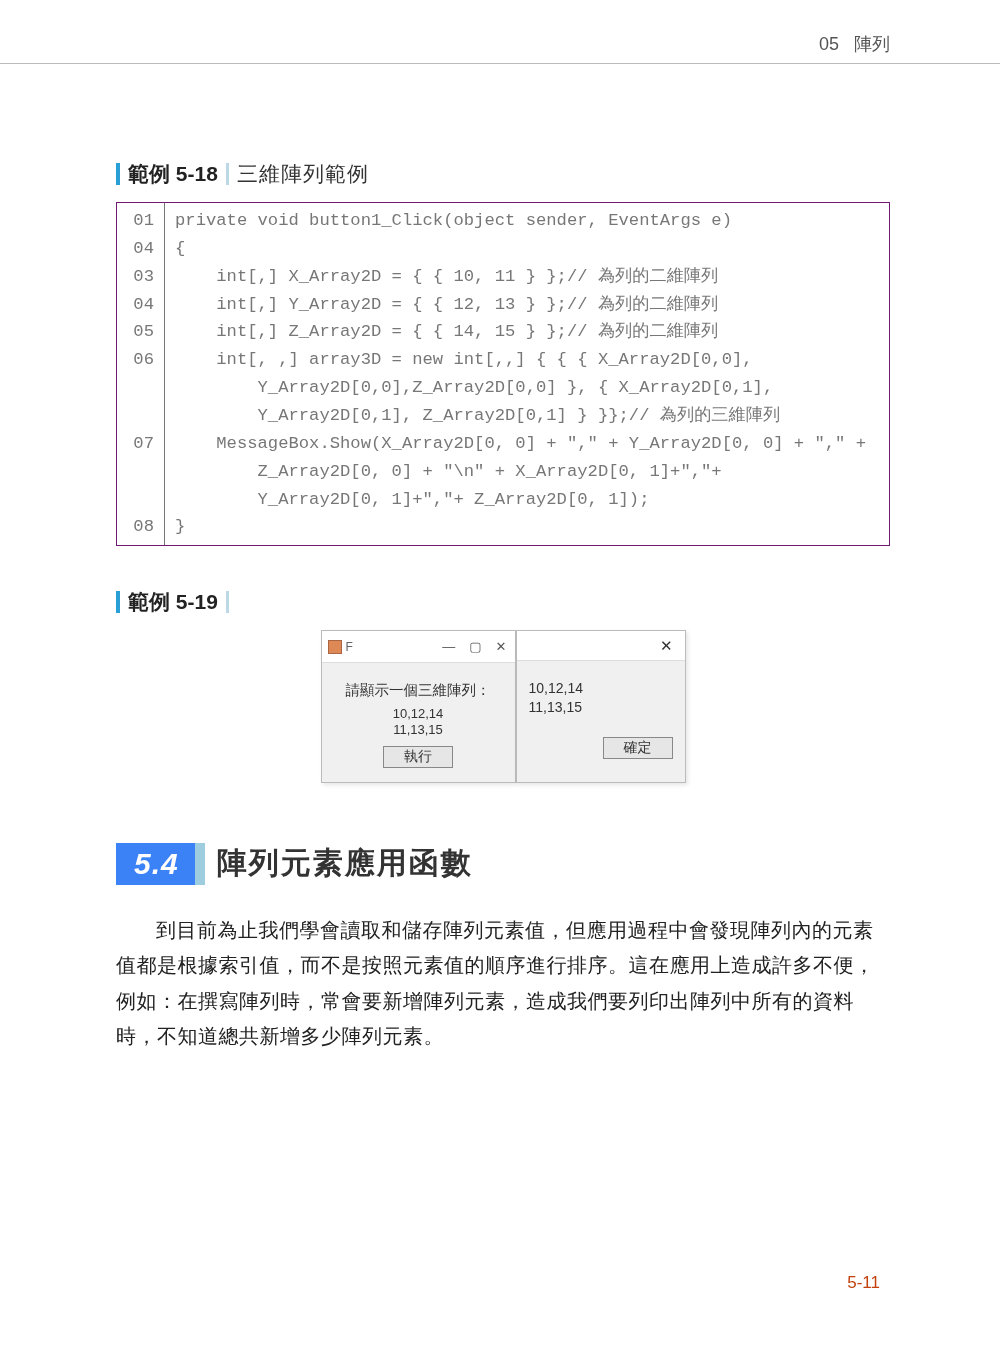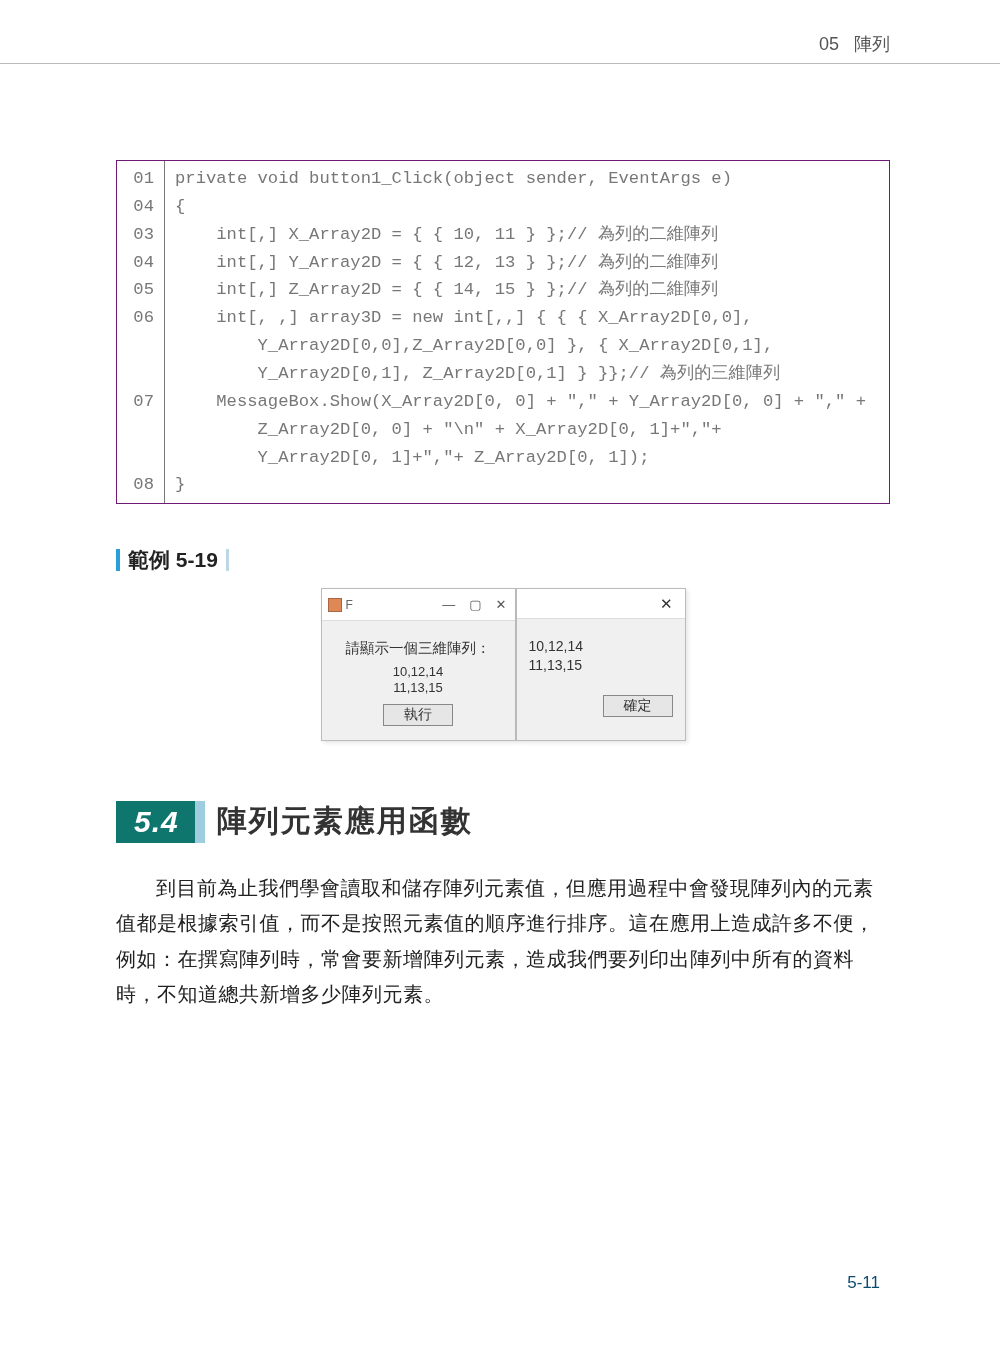--- a/index.html
+++ b/index.html
@@ -157,21 +157,21 @@
       right: 12px;
     }
 
     
     .section-row {
       display: flex;
       align-items: stretch;
       margin-bottom: 28px;
     }
     .section-num {
-      background: #0f766e;
+      background: #3b82f6;
       color: #fff;
       font-family: "Segoe UI", sans-serif;
       font-weight: 700;
       font-size: 30px;
       font-style: italic;
       padding: 4px 16px 4px 18px;
       letter-spacing: 1px;
     }
     .section-bar {
       width: 10px;
@@ -194,35 +194,41 @@
       color: #222;
       text-indent: 2em;
       letter-spacing: 0.5px;
     }
 
     .page-num {
       position: absolute;
       bottom: 60px;
       right: 120px;
       font-size: 17px;
-      color: #0c4a6e;
+      color: #c2410c;
     }
   </style>
 </head>
 <body>
 
 <div class="header-chapter">
   <span>05</span>
   &nbsp;
   <span>陣列</span>
 </div>
 <div class="header-rule"></div>
 
 <div class="page-content">
 
+  <div class="example-row">
+    <div class="example-bar"></div>
+    <div class="example-label">範例 5-18</div>
+    <div class="example-bar-right"></div>
+    <div class="example-title">三維陣列範例</div>
+  </div>
 
   <div class="code-box" id="code-box">
       <div class="code-row">
         <div class="code-ln code-first">01</div>
         <div class="code-text code-first">private void button1_Click(object sender, EventArgs e)</div>
       </div>
       <div class="code-row">
         <div class="code-ln">04</div>
         <div class="code-text">{</div>
       </div>

